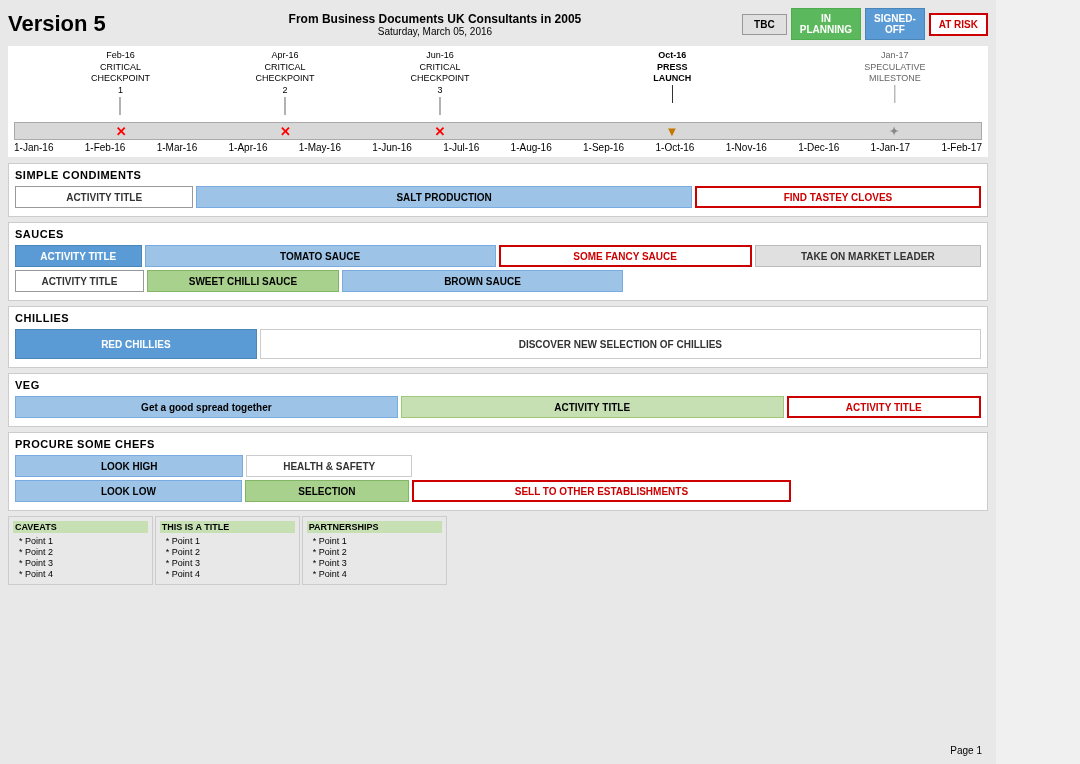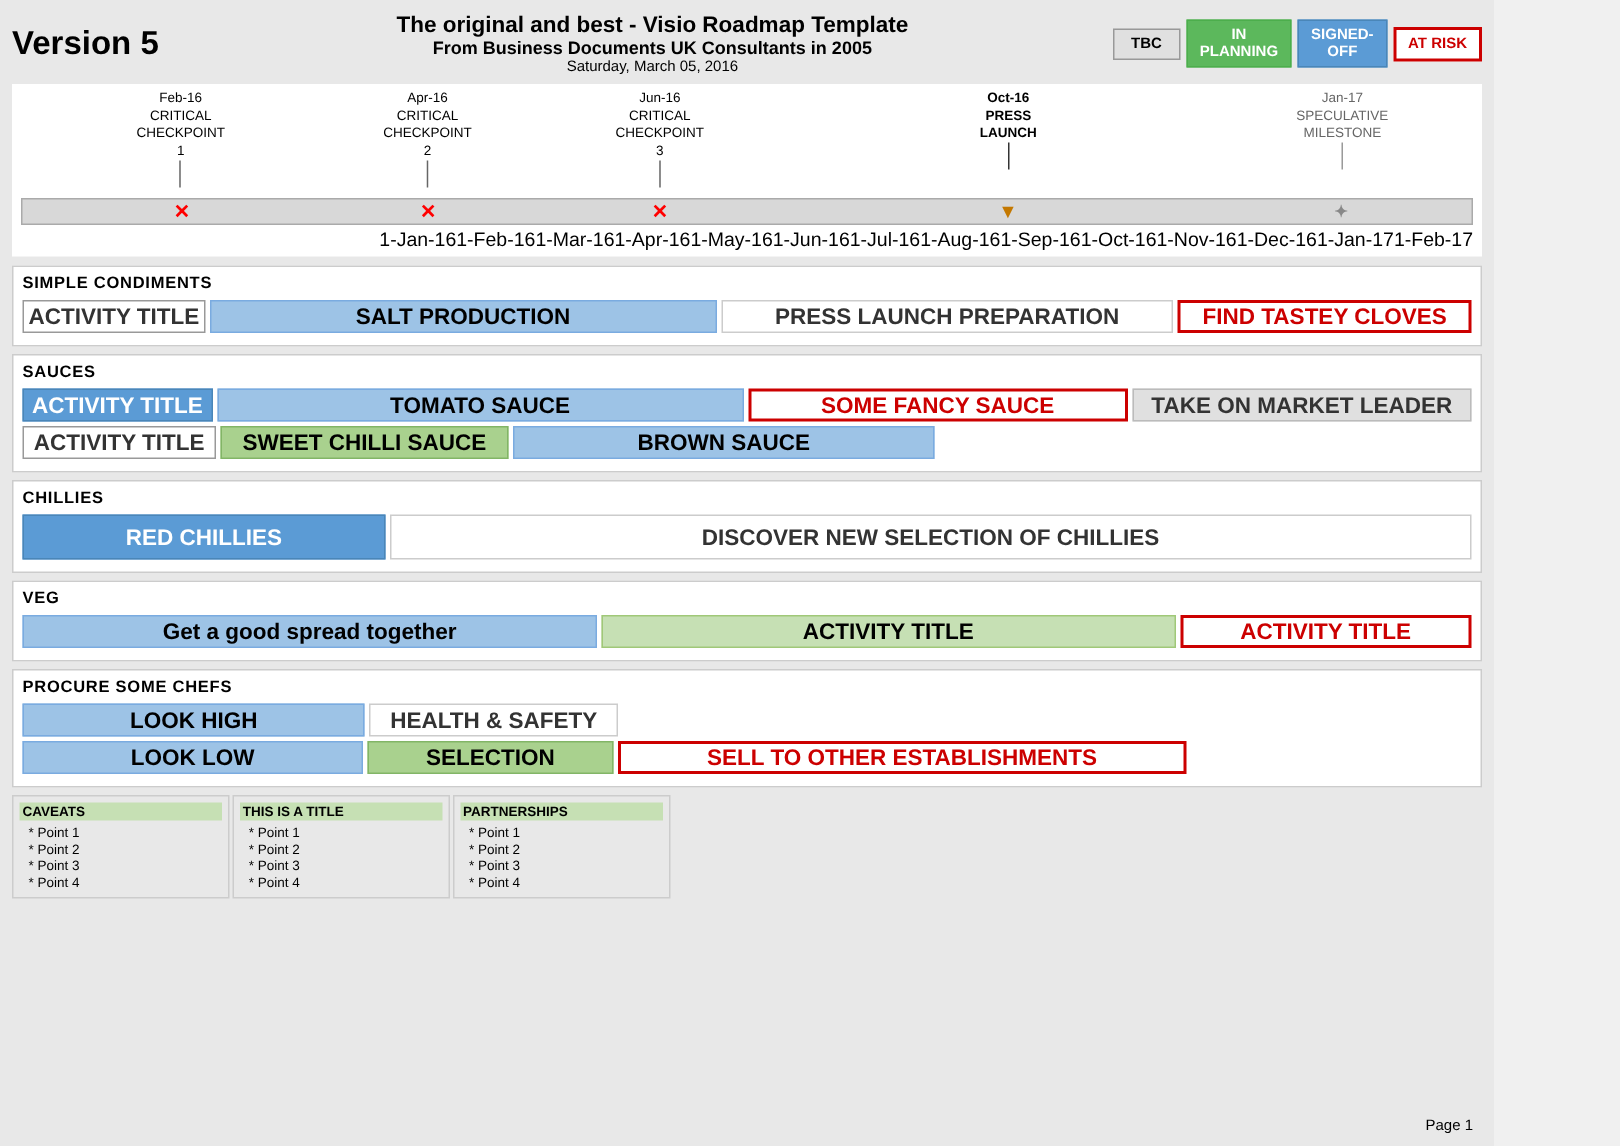--- a/index.html
+++ b/index.html
@@ -87,21 +87,21 @@
       display: flex;
       gap: 3px;
       margin-bottom: 3px;
       align-items: center;
     }
     .activity-block {
       height: 22px;
       display: flex;
       align-items: center;
       justify-content: center;
-      font-size: 15px;
+      font-size: 10px;
       font-weight: bold;
       border: 1px solid #999;
       text-align: center;
       white-space: nowrap;
       overflow: hidden;
     }
     .act-white { background: white; color: #333; }
     .act-blue { background: #9dc3e6; color: #000; border-color: #7aabe0; }
     .act-blue-dark { background: #5b9bd5; color: white; border-color: #4a86b8; }
     .act-green { background: #a9d18e; color: #000; border-color: #82b566; }
@@ -139,21 +139,20 @@
     }
   </style>
 </head>
 <body>
 
 <div class="page">
 
   <div class="header">
     <div class="version-label">Version 5</div>
     <div class="header-center">
-      <div class="header-title">The original and best - Visio Roadmap Template</div>
       <div class="header-subtitle">From Business Documents UK Consultants in 2005</div>
       <div class="header-date">Saturday, March 05, 2016</div>
     </div>
     <div class="header-badges">
       <div class="badge badge-tbc">TBC</div>
       <div class="badge badge-in-planning">IN<br>PLANNING</div>
       <div class="badge badge-signed-off">SIGNED-<br>OFF</div>
       <div class="badge badge-at-risk">AT RISK</div>
     </div>
   </div>
@@ -189,21 +188,21 @@
     </div>
 
     <div style="position:relative; height:18px; background:#d8d8d8; border:1px solid #aaa;">
       <span style="position:absolute; left:11%; top:50%; transform:translate(-50%,-50%); color:red; font-size:13px; font-weight:bold;">✕</span>
       <span style="position:absolute; left:28%; top:50%; transform:translate(-50%,-50%); color:red; font-size:13px; font-weight:bold;">✕</span>
       <span style="position:absolute; left:44%; top:50%; transform:translate(-50%,-50%); color:red; font-size:13px; font-weight:bold;">✕</span>
       <span style="position:absolute; left:68%; top:50%; transform:translate(-50%,-50%); color:#c47800; font-size:13px; font-weight:bold;">▼</span>
       <span style="position:absolute; left:91%; top:50%; transform:translate(-50%,-50%); color:#888; font-size:11px; font-weight:bold;">✦</span>
     </div>
 
-    <div style="display:flex; justify-content:flex-end; font-size:13px; margin-top:2px;">
+    <div style="display:flex; justify-content:space-between; font-size:10px; margin-top:2px;">
       <span>1-Jan-16</span>
       <span>1-Feb-16</span>
       <span>1-Mar-16</span>
       <span>1-Apr-16</span>
       <span>1-May-16</span>
       <span>1-Jun-16</span>
       <span>1-Jul-16</span>
       <span>1-Aug-16</span>
       <span>1-Sep-16</span>
       <span>1-Oct-16</span>
@@ -212,21 +211,20 @@
       <span>1-Jan-17</span>
       <span>1-Feb-17</span>
     </div>
   </div>
 
   <div class="section">
     <div class="section-title">SIMPLE CONDIMENTS</div>
     <div class="activity-row">
       <div class="activity-block act-white" style="flex:1;">ACTIVITY TITLE</div>
       <div class="activity-block act-blue" style="flex:2.8;">SALT PRODUCTION</div>
-      <div class="activity-block act-plain" style="flex:2.5;">PRESS LAUNCH PREPARATION</div>
       <div class="activity-block act-at-risk" style="flex:1.6;">FIND TASTEY CLOVES</div>
     </div>
   </div>
 
   <div class="section">
     <div class="section-title">SAUCES</div>
     <div class="activity-row">
       <div class="activity-block act-blue-dark" style="flex:1;">ACTIVITY TITLE</div>
       <div class="activity-block act-blue" style="flex:2.8;">TOMATO SAUCE</div>
       <div class="activity-block act-at-risk" style="flex:2;">SOME FANCY SAUCE</div>

